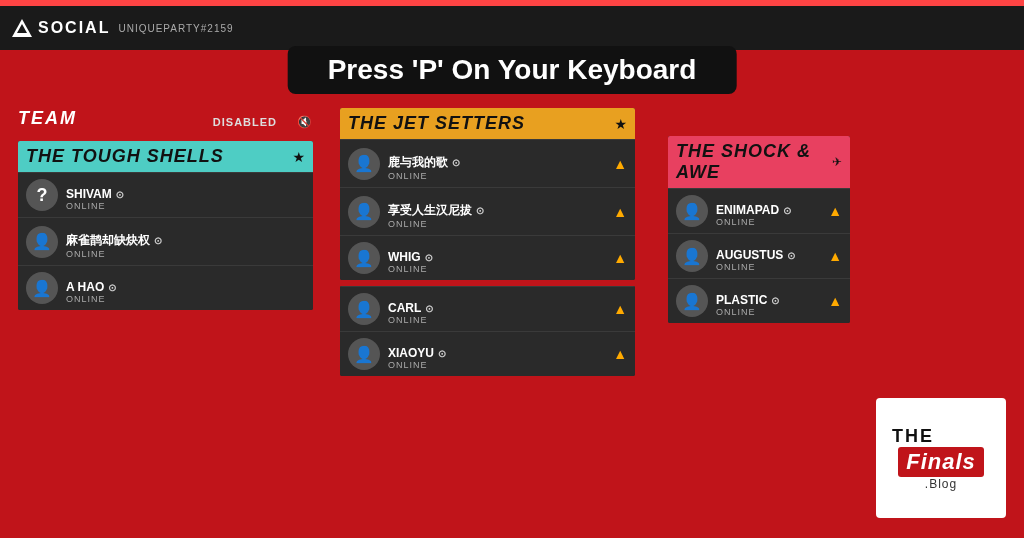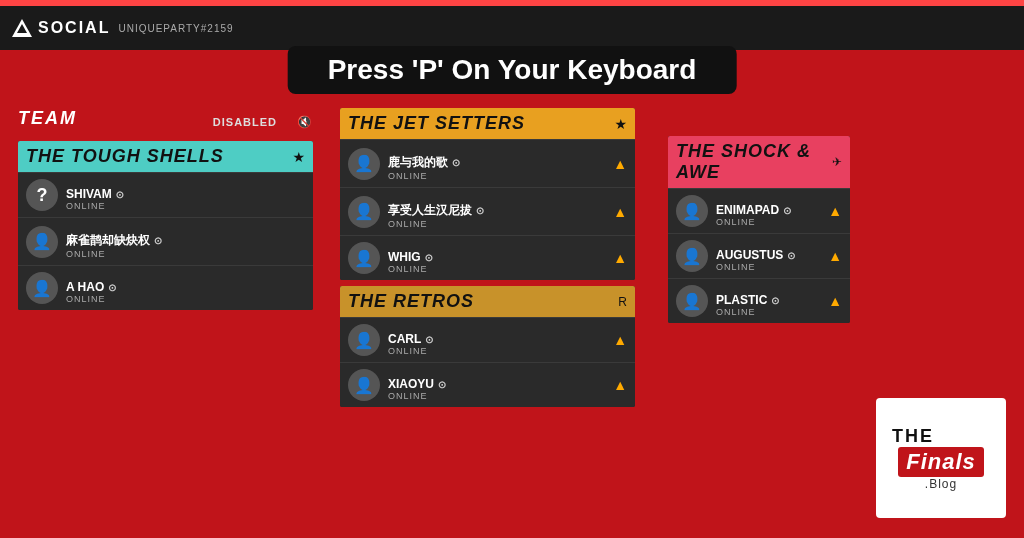--- a/index.html
+++ b/index.html
@@ -368,24 +368,20 @@
           <span>WHIG</span>
           <span class="steam-icon">⊙</span>
         </div>
         <div class="player-status">ONLINE</div>
       </div>
       <span class="warning-icon">▲</span>
     </div>
   </div>
 
   <div class="team-card" style="margin-top:6px">
-    <div class="team-card-header gold">
-      <span class="team-name-text">THE RETROS</span>
-      <span class="flag-icon">R</span>
-    </div>
     <div class="player-row">
       <div class="player-avatar">
         <span class="avatar-person">👤</span>
       </div>
       <div class="player-info">
         <div class="player-name">
           <span>CARL</span>
           <span class="steam-icon">⊙</span>
         </div>
         <div class="player-status">ONLINE</div>

